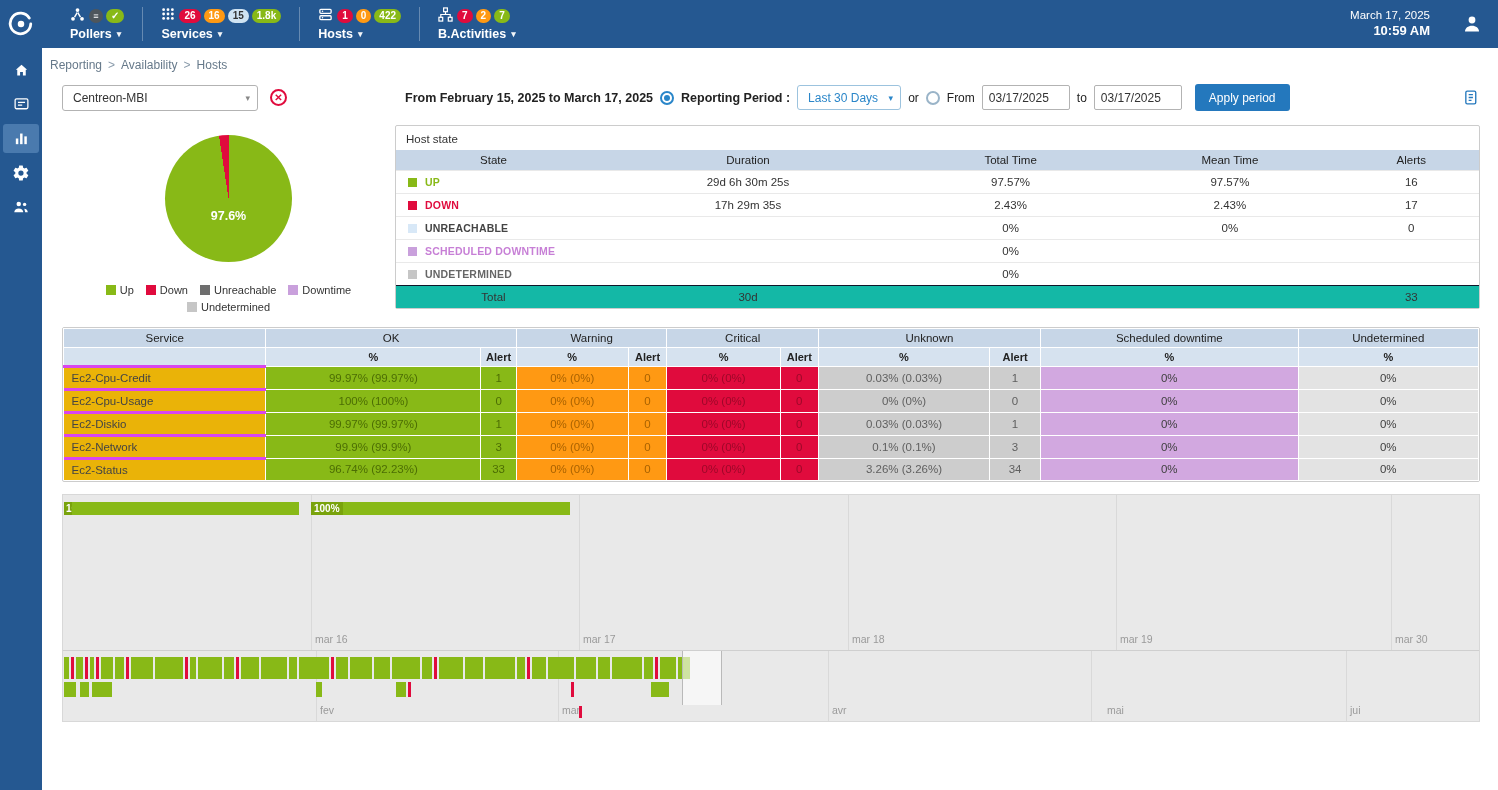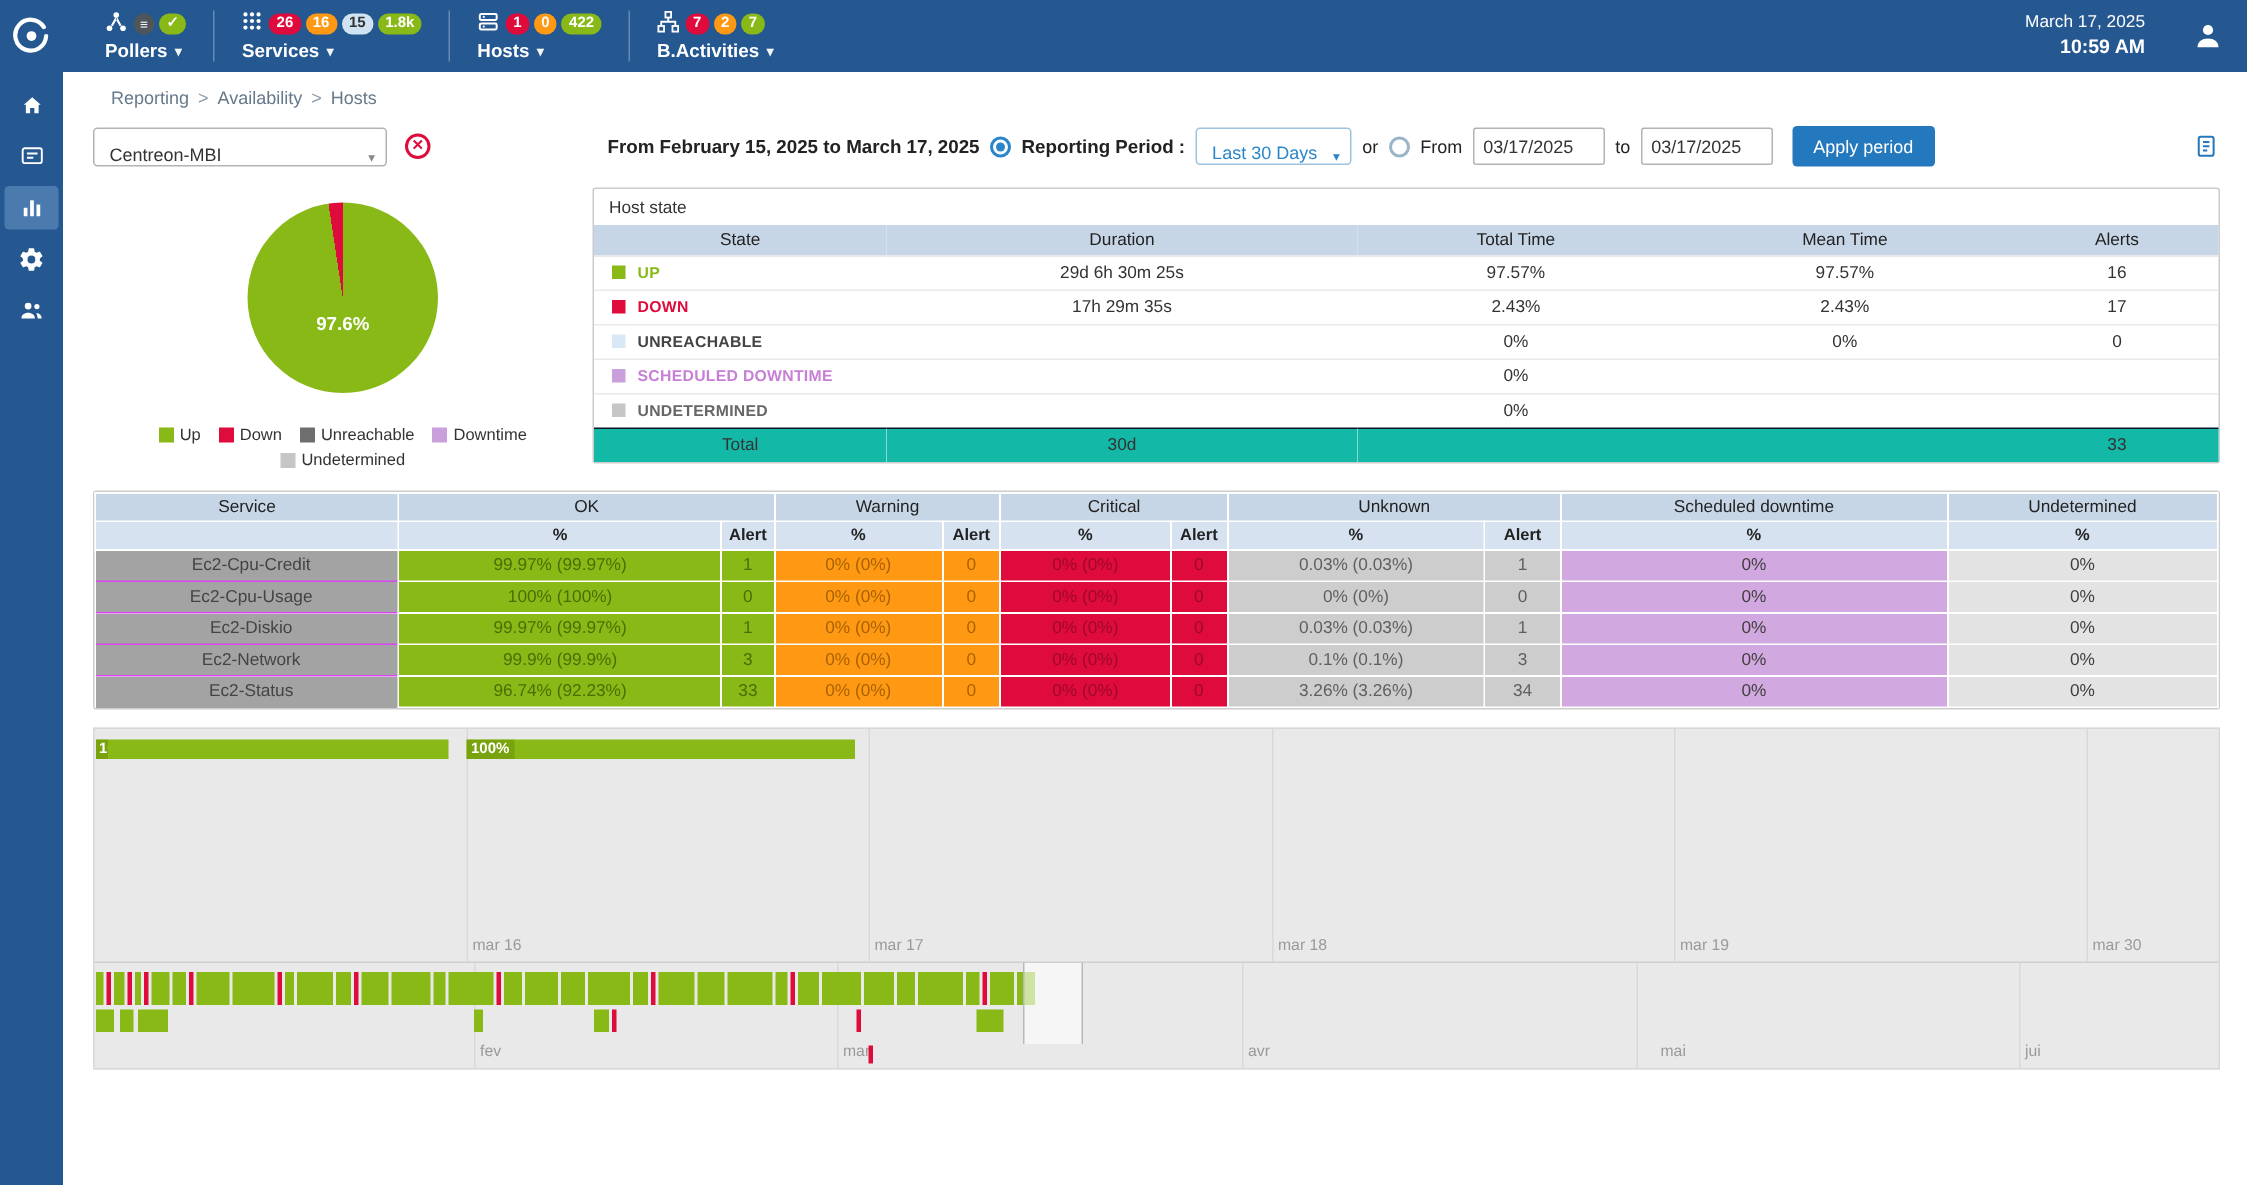--- a/index.html
+++ b/index.html
@@ -27,27 +27,27 @@
 .clock .time{font-size:13px;font-weight:bold}
 .user{width:52px;display:flex;align-items:center;justify-content:center;cursor:pointer}
 
 
 .sidebar{position:fixed;top:48px;left:0;bottom:0;width:42px;background:#255891;display:flex;flex-direction:column;align-items:center;padding-top:8px;gap:5px;z-index:15}
 .side-icon{width:36px;height:29px;display:flex;align-items:center;justify-content:center;border-radius:3px;cursor:pointer}
 .side-icon.active{background:#4a7aae}
 
 
 .main{position:absolute;top:48px;left:42px;right:0;bottom:0;background:#fff;overflow:hidden}
-.breadcrumb{padding:10px 32px 4px;font-size:12px;color:#66798a}
+.breadcrumb{padding:10px 8px 4px;font-size:12px;color:#66798a}
 .bc-link{cursor:pointer}
 .bc-sep{margin:0 6px;color:#8a9bab}
 
 
 .filters{display:flex;align-items:center;padding:8px 18px 10px 20px;gap:8px}
-.select{position:relative;border:1px solid #b3b3b3;border-radius:3px;background:#fff;height:26px;display:flex;align-items:flex-end;padding:0 22px 0 10px;font-size:12px;color:#333;cursor:pointer}
+.select{position:relative;border:1px solid #b3b3b3;border-radius:3px;background:#fff;height:26px;display:flex;align-items:center;padding:0 22px 0 10px;font-size:12px;color:#333;cursor:pointer}
 .select .chev-d{position:absolute;right:7px;color:#888;font-size:9px}
 .host-select{width:196px}
 .clear-icon{width:17px;height:17px;border:2px solid #e00b3d;border-radius:50%;color:#e00b3d;display:flex;align-items:center;justify-content:center;font-size:10px;font-weight:bold;margin-left:4px;cursor:pointer;line-height:1}
 .filter-mid{display:flex;align-items:center;gap:7px;margin-left:110px;font-size:12px;color:#222}
 .period-text{font-weight:bold;font-size:12.5px}
 .rp-label{font-weight:bold;font-size:12.5px}
 .radio{width:14px;height:14px;border:2px solid #9ab4c8;border-radius:50%;background:#fff;position:relative;cursor:pointer;flex:none}
 .radio.checked{border-color:#2a86c9}
 .radio.checked::after{content:"";position:absolute;inset:2px;border-radius:50%;background:#2a86c9}
 .period-select{color:#2a86c9;border-color:#9cc3de;min-width:96px;height:25px}
@@ -75,21 +75,21 @@
 .state-sq{display:inline-block;width:9px;height:9px;margin-right:8px;vertical-align:-1px}
 .state-lbl{font-weight:bold;font-size:10.5px;letter-spacing:.2px}
 .hs-total td{background:#14b8a6;font-weight:normal;border-top:1px solid #0f172a}
 
 
 .bd-card{margin:14px 18px 0 20px}
 .bd-table th{font-weight:normal;padding:3px 1px;color:#222;border:1px solid #fff;text-align:center;overflow:hidden;white-space:nowrap}
 .bd-table .gh th{background:#c7d6e7}
 .bd-table .sh th{background:#d6e2ef;font-weight:bold;font-size:11px}
 .bd-table td{padding:4px 2px;text-align:center;border:1px solid #fff;font-size:11.5px;overflow:hidden;white-space:nowrap}
-td.svc{text-align:center;padding-left:8px;background:#a3a3a3;border:none;border-top:1px solid #d946ef;color:#444}
+td.svc{text-align:left;padding-left:8px;background:#eab308;border:none;border-top:3px solid #d946ef;color:#444}
 .c-ok{background:#88b917;color:#4c6d04}
 .c-warn{background:#ff9913;color:#a96200}
 .c-crit{background:#e00b3d;color:#9d0829}
 .c-unk{background:#cdcdcd;color:#5f5f5f}
 .c-sched{background:#d2a8e0;color:#3f3f3f}
 .c-undet{background:#e3e3e3;color:#3f3f3f}
 .avg td{font-weight:bold;color:#000}
 .avg td.svc{background:#c9cdea;text-align:center;border-top:1px solid #fff;color:#000}
 
 

